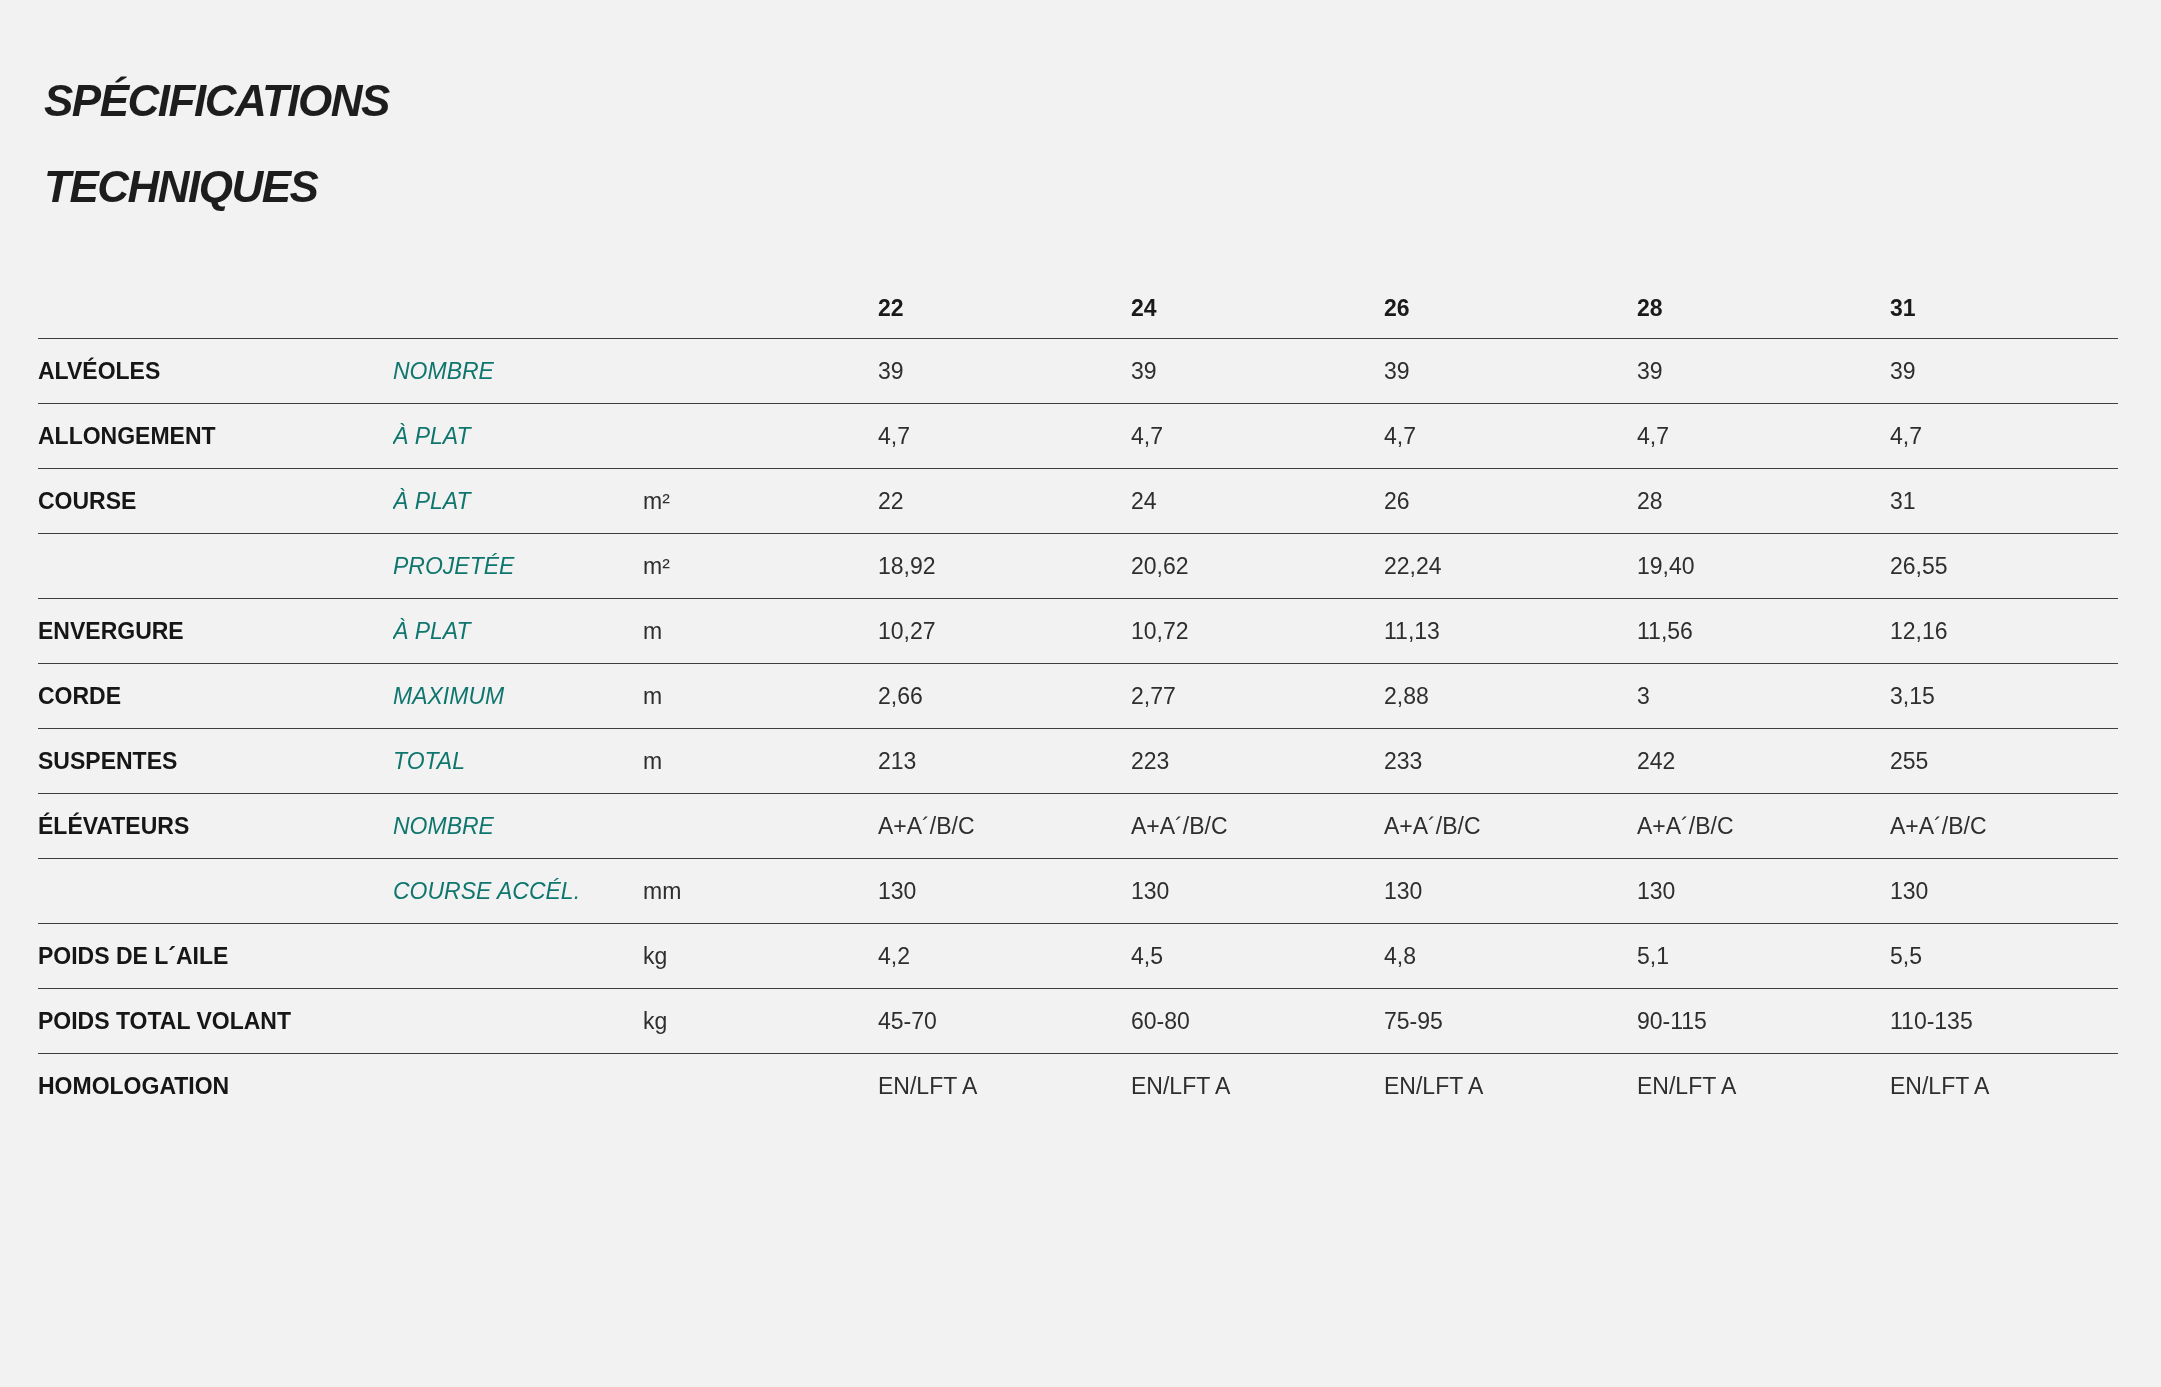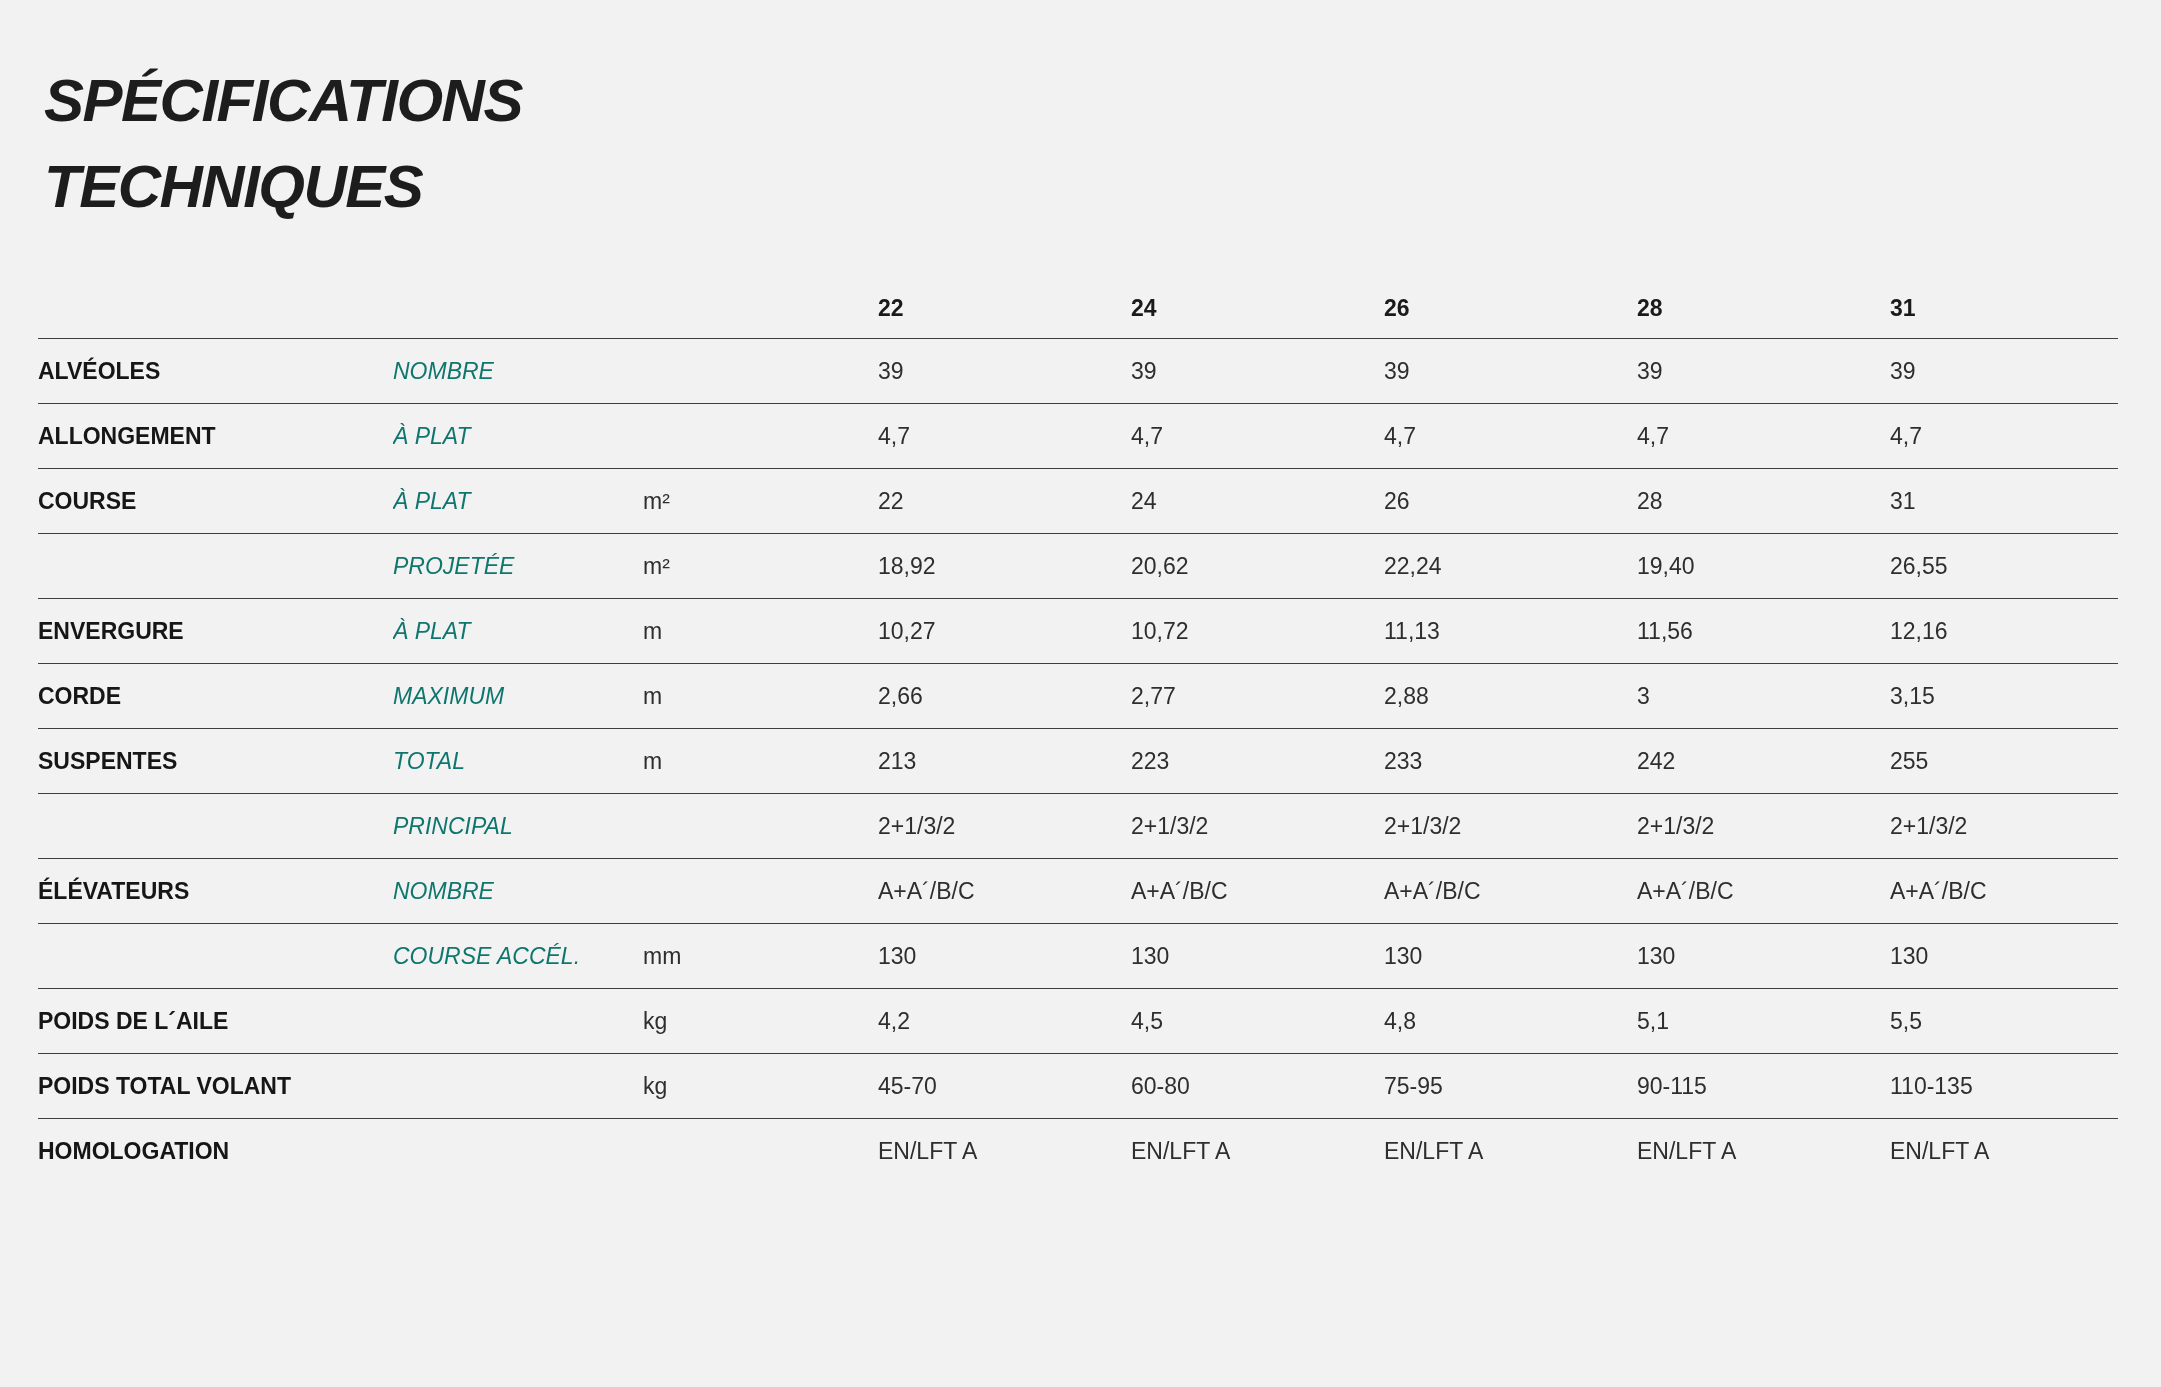--- a/index.html
+++ b/index.html
@@ -9,21 +9,21 @@
   body {
     width: 2161px;
     height: 1387px;
     background: #f2f2f2;
     font-family: "Liberation Sans", "DejaVu Sans", sans-serif;
     color: #1a1a1a;
     overflow: hidden;
   }
   .title {
     margin: 58px 0 0 44px;
-    font-size: 60px;
+    font-size: 44px;
     line-height: 86px;
     font-weight: bold;
     font-style: italic;
     letter-spacing: -1.5px;
     color: #1d1d1d;
     text-transform: uppercase;
   }
   table.specs {
     border-collapse: collapse;
     table-layout: fixed;
@@ -162,30 +162,20 @@
           <td class="lbl">SUSPENTES</td>
           <td class="sub">TOTAL</td>
           <td class="unit">m</td>
           <td class="val">213</td>
           <td class="val">223</td>
           <td class="val">233</td>
           <td class="val">242</td>
           <td class="val">255</td>
         </tr>
         <tr>
-          <td class="lbl"></td>
-          <td class="sub">PRINCIPAL</td>
-          <td class="unit"></td>
-          <td class="val">2+1/3/2</td>
-          <td class="val">2+1/3/2</td>
-          <td class="val">2+1/3/2</td>
-          <td class="val">2+1/3/2</td>
-          <td class="val">2+1/3/2</td>
-        </tr>
-        <tr>
           <td class="lbl">ÉLÉVATEURS</td>
           <td class="sub">NOMBRE</td>
           <td class="unit"></td>
           <td class="val">A+A´/B/C</td>
           <td class="val">A+A´/B/C</td>
           <td class="val">A+A´/B/C</td>
           <td class="val">A+A´/B/C</td>
           <td class="val">A+A´/B/C</td>
         </tr>
         <tr>

